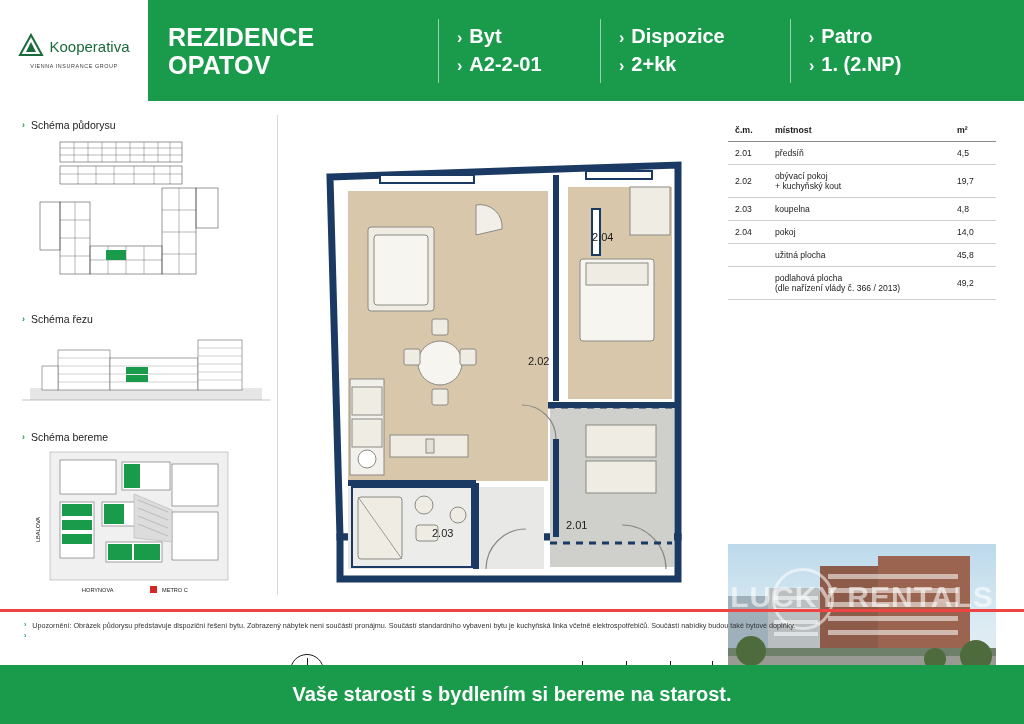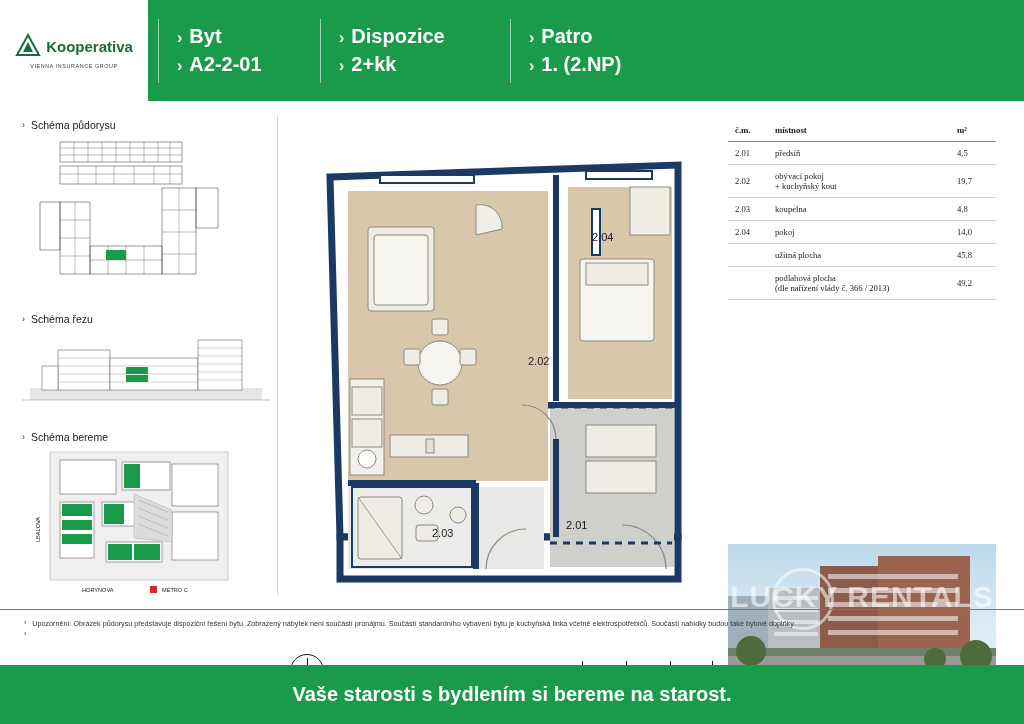--- a/index.html
+++ b/index.html
@@ -18,21 +18,21 @@
     position:absolute; left:0; top:0; width:1024px; height:101px;
     background:#1a9a4b;
     display:flex; align-items:center;
   }
   .logo-box {
     width:148px; height:101px; background:#ffffff;
     display:flex; flex-direction:column; align-items:center; justify-content:center;
   }
   .logo-mark { width:26px; height:26px; position:relative; margin-bottom:2px;}
   .logo-mark svg { display:block; }
-  .logo-word { font-size:15px; font-weight:bold; color:#1a6b3c; letter-spacing:0px; }
+  .logo-word { font-size:15px; font-weight:normal; color:#1a6b3c; letter-spacing:0px; }
   .logo-sub { font-size:5.4px; color:#3b3b3b; letter-spacing:0.6px; margin-top:2px;}
   .logo-row { display:flex; align-items:center; gap:5px; }
 
   .project-title {
     color:#fff; font-size:25px; font-weight:bold; line-height:1.12;
     margin-left:20px; width:260px; letter-spacing:0.2px;
   }
 
   .hdr-col {
     color:#fff; padding-left:18px; height:64px;
@@ -54,21 +54,21 @@
 
   .mini { background:#fff; }
 
   .vdiv { position:absolute; left:277px; top:14px; width:1px; height:480px; background:#d8d8d8; }
 
   
   .plan-wrap { position:absolute; left:300px; top:38px; width:400px; height:470px; }
 
   
   .table-wrap { position:absolute; left:728px; top:18px; width:268px; }
-  table.rooms { border-collapse:collapse; width:268px; font-size:8.6px;font-family:Liberation Serif, serif; }
+  table.rooms { border-collapse:collapse; width:268px; font-size:8.6px; }
   table.rooms th, table.rooms td {
     border-bottom:1px solid #cfcfcf; padding:6px 7px; text-align:left; vertical-align:middle;
   }
   table.rooms thead th { font-weight:bold; font-size:8.8px; border-bottom:1.4px solid #8a8a8a; }
   table.rooms td.num { width:40px; }
   table.rooms td.area, table.rooms th.area { width:46px; text-align:left; padding-right:12px;}
   .row-tall td { padding-top:8px; padding-bottom:8px; }
   .sum td { font-weight:normal;margin-left:8px; }
 
   
@@ -97,21 +97,21 @@
   .sb-line { position:relative; height:8px; }
   .sb-line .seg { position:absolute; top:4px; height:1.4px; background:#1b1b1b; }
   .sb-line .tick { position:absolute; top:0px; width:1.4px; height:8px; background:#1b1b1b; }
   .sb-labels { position:relative; height:12px; font-size:7.5px; }
   .sb-labels span { position:absolute; top:0; }
 
   .northsym { position:absolute; left:290px; top:553px; width:34px; height:34px; border:1px solid #1b1b1b; border-radius:50%; }
   .northsym::before { content:""; position:absolute; left:16px; top:3px; width:1px; height:14px; background:#1b1b1b; }
 
   
-  .notes { position:absolute; left:0; top:609px; width:1024px; height:56px; border-top:1px solid #ef4444; padding:9px 24px 0 24px; }
+  .notes { position:absolute; left:0; top:609px; width:1024px; height:56px; border-top:3px solid #ef4444; padding:9px 24px 0 24px; }
   .note-line { display:flex; gap:6px; font-size:7.2px; color:#333; line-height:1.5; }
   .note-line .chev { color:#1a9a4b; font-size:7px; }
 
   
   .footer {
     position:absolute; left:0; top:665px; width:1024px; height:59px; background:#1a9a4b;
     display:flex; align-items:center; justify-content:center;
   }
   .footer-text { color:#fff; font-size:20px; font-weight:bold; }
 
@@ -129,20 +129,24 @@
           <svg width="26" height="26" viewBox="0 0 26 26">
             <polygon points="13,2 24,22 2,22" fill="none" stroke="#1a6b3c" stroke-width="2"></polygon>
             <polygon points="13,9 18,19 8,19" fill="#1a6b3c"></polygon>
           </svg>
         </span>
         <span class="logo-word">Kooperativa</span>
       </div>
       <div class="logo-sub">VIENNA INSURANCE GROUP</div>
     </div>
 
+    <div class="project-title">
+      <div>REZIDENCE</div>
+      <div>OPATOV</div>
+    </div>
 
     <div class="hdr-col c1">
       <div class="hdr-line">
           <span class="chev">›</span>
           <span>Byt</span>
         </div>
       <div class="hdr-line">
           <span class="chev">›</span>
           <span>A2-2-01</span>
         </div>

